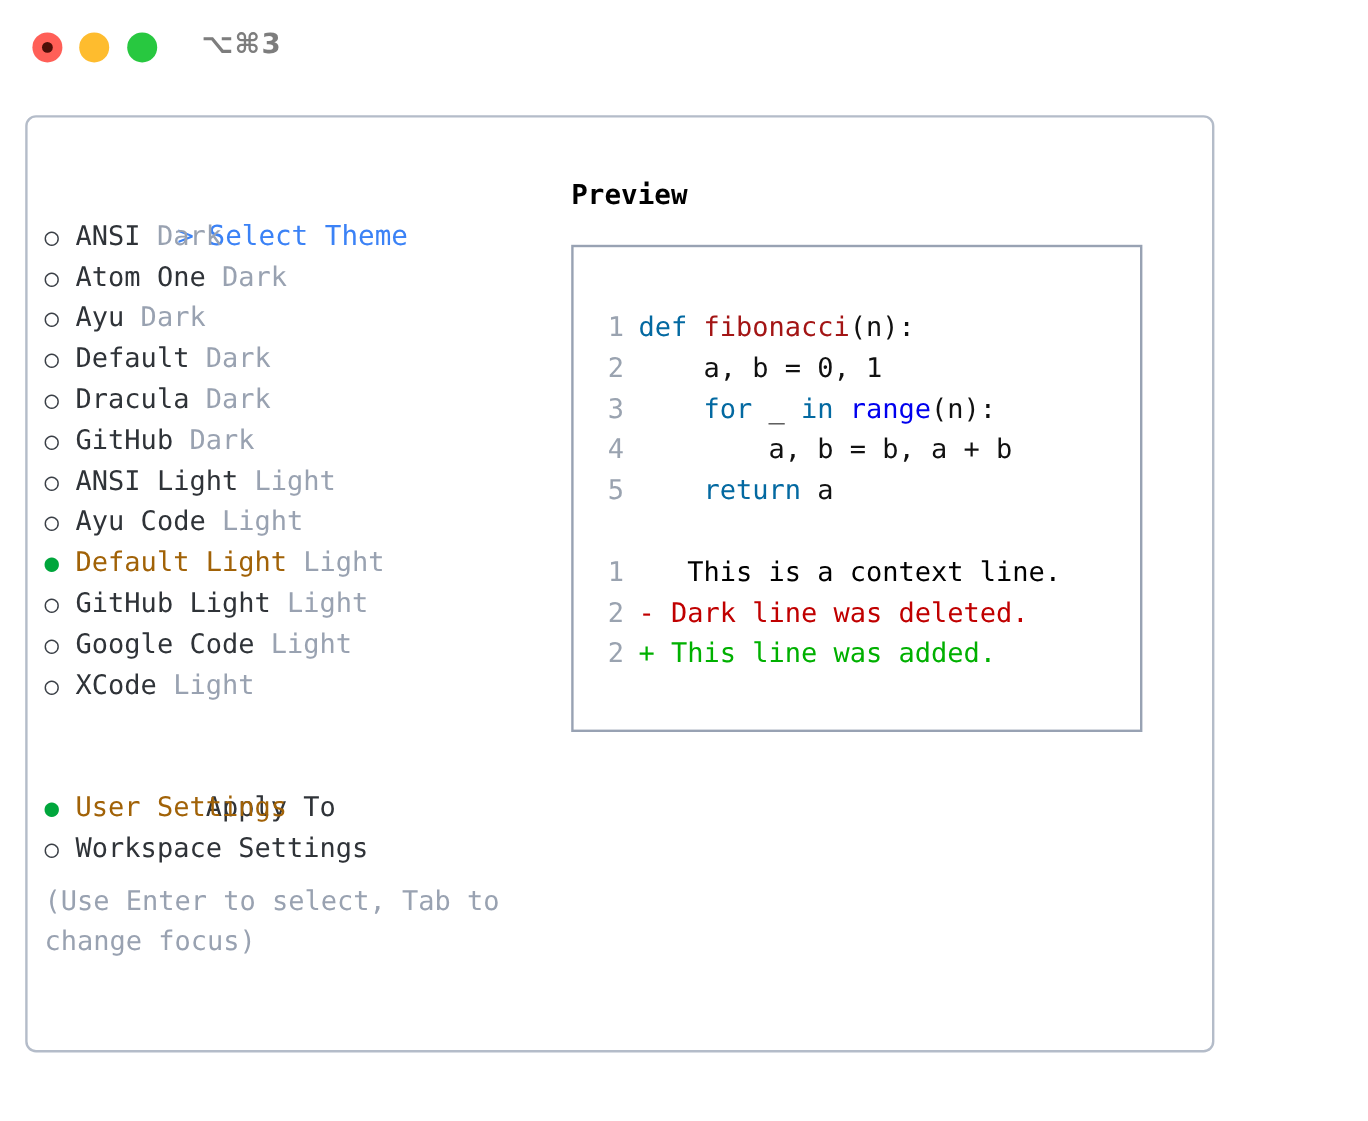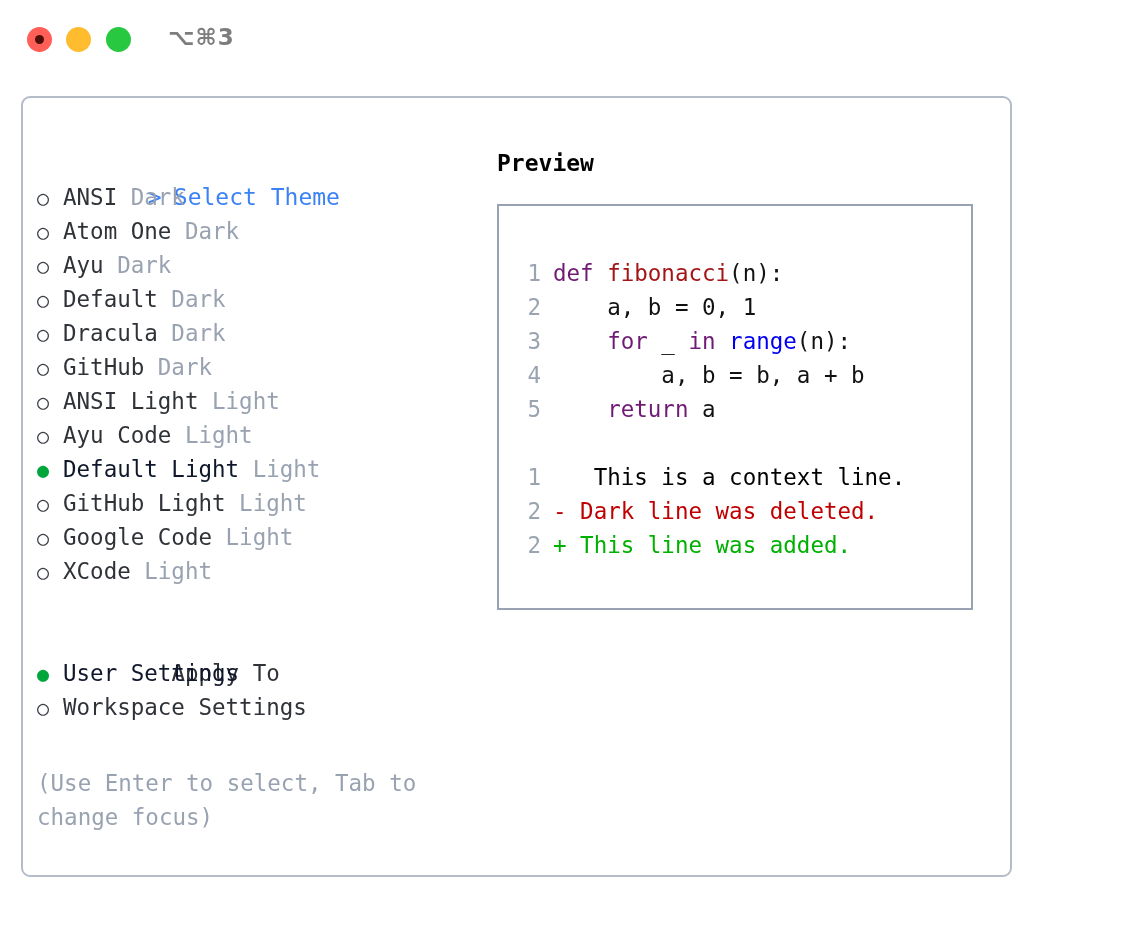--- a/index.html
+++ b/index.html
@@ -97,40 +97,40 @@
     white-space: pre;
   }
   .hdr-row {
     font-weight: normal;
     color: #3b82f6;
     font-size: 23px;
   }
   .tag {
     color: #99a2b1;
   }
-  .row.selected .label { color: #0f172a; }
+  .row.selected .label { color: #a16207; }
   .row.selected .marker { color: #00a63c; }
   .dot-filled { font-size: 20px; }
   .dot-hollow { font-size: 20px; color: #3a3f46; }
 
   .spacer { height: 34px; }
 
   #hint {
-    margin-top: 42px;
+    margin-top: 10px;
     font-size: 22.5px;
     line-height: 34px;
     color: #99a2b1;
     width: 404px;
     word-spacing: 0px;
   }
 
   
   #right-col {
     position: absolute;
-    left: 474px;
+    left: 453px;
     top: 48px;
     width: 490px;
   }
   #preview-title {
     font-size: 23px;
     font-weight: bold;
     color: #000000;
     line-height: 34px;
   }
   #preview-box {
@@ -154,21 +154,21 @@
     white-space: pre;
     color: #111111;
   }
   .ln {
     display: inline-block;
     width: 28px;
     text-align: right;
     color: #9aa3b0;
     margin-right: 12px;
   }
-  .kw   { color: #701a75; }
+  .kw   { color: #0369a1; }
   .fn   { color: #a31515; }
   .bi   { color: #0000ee; text-align: right; }
   .plain{ color: #111111; }
   .ctx  { color: #000000; }
   .del  { color: #c00000; }
   .add  { color: #00b000; }
   .gap  { height: 34px; }
 </style>
 </head>
 <body>

